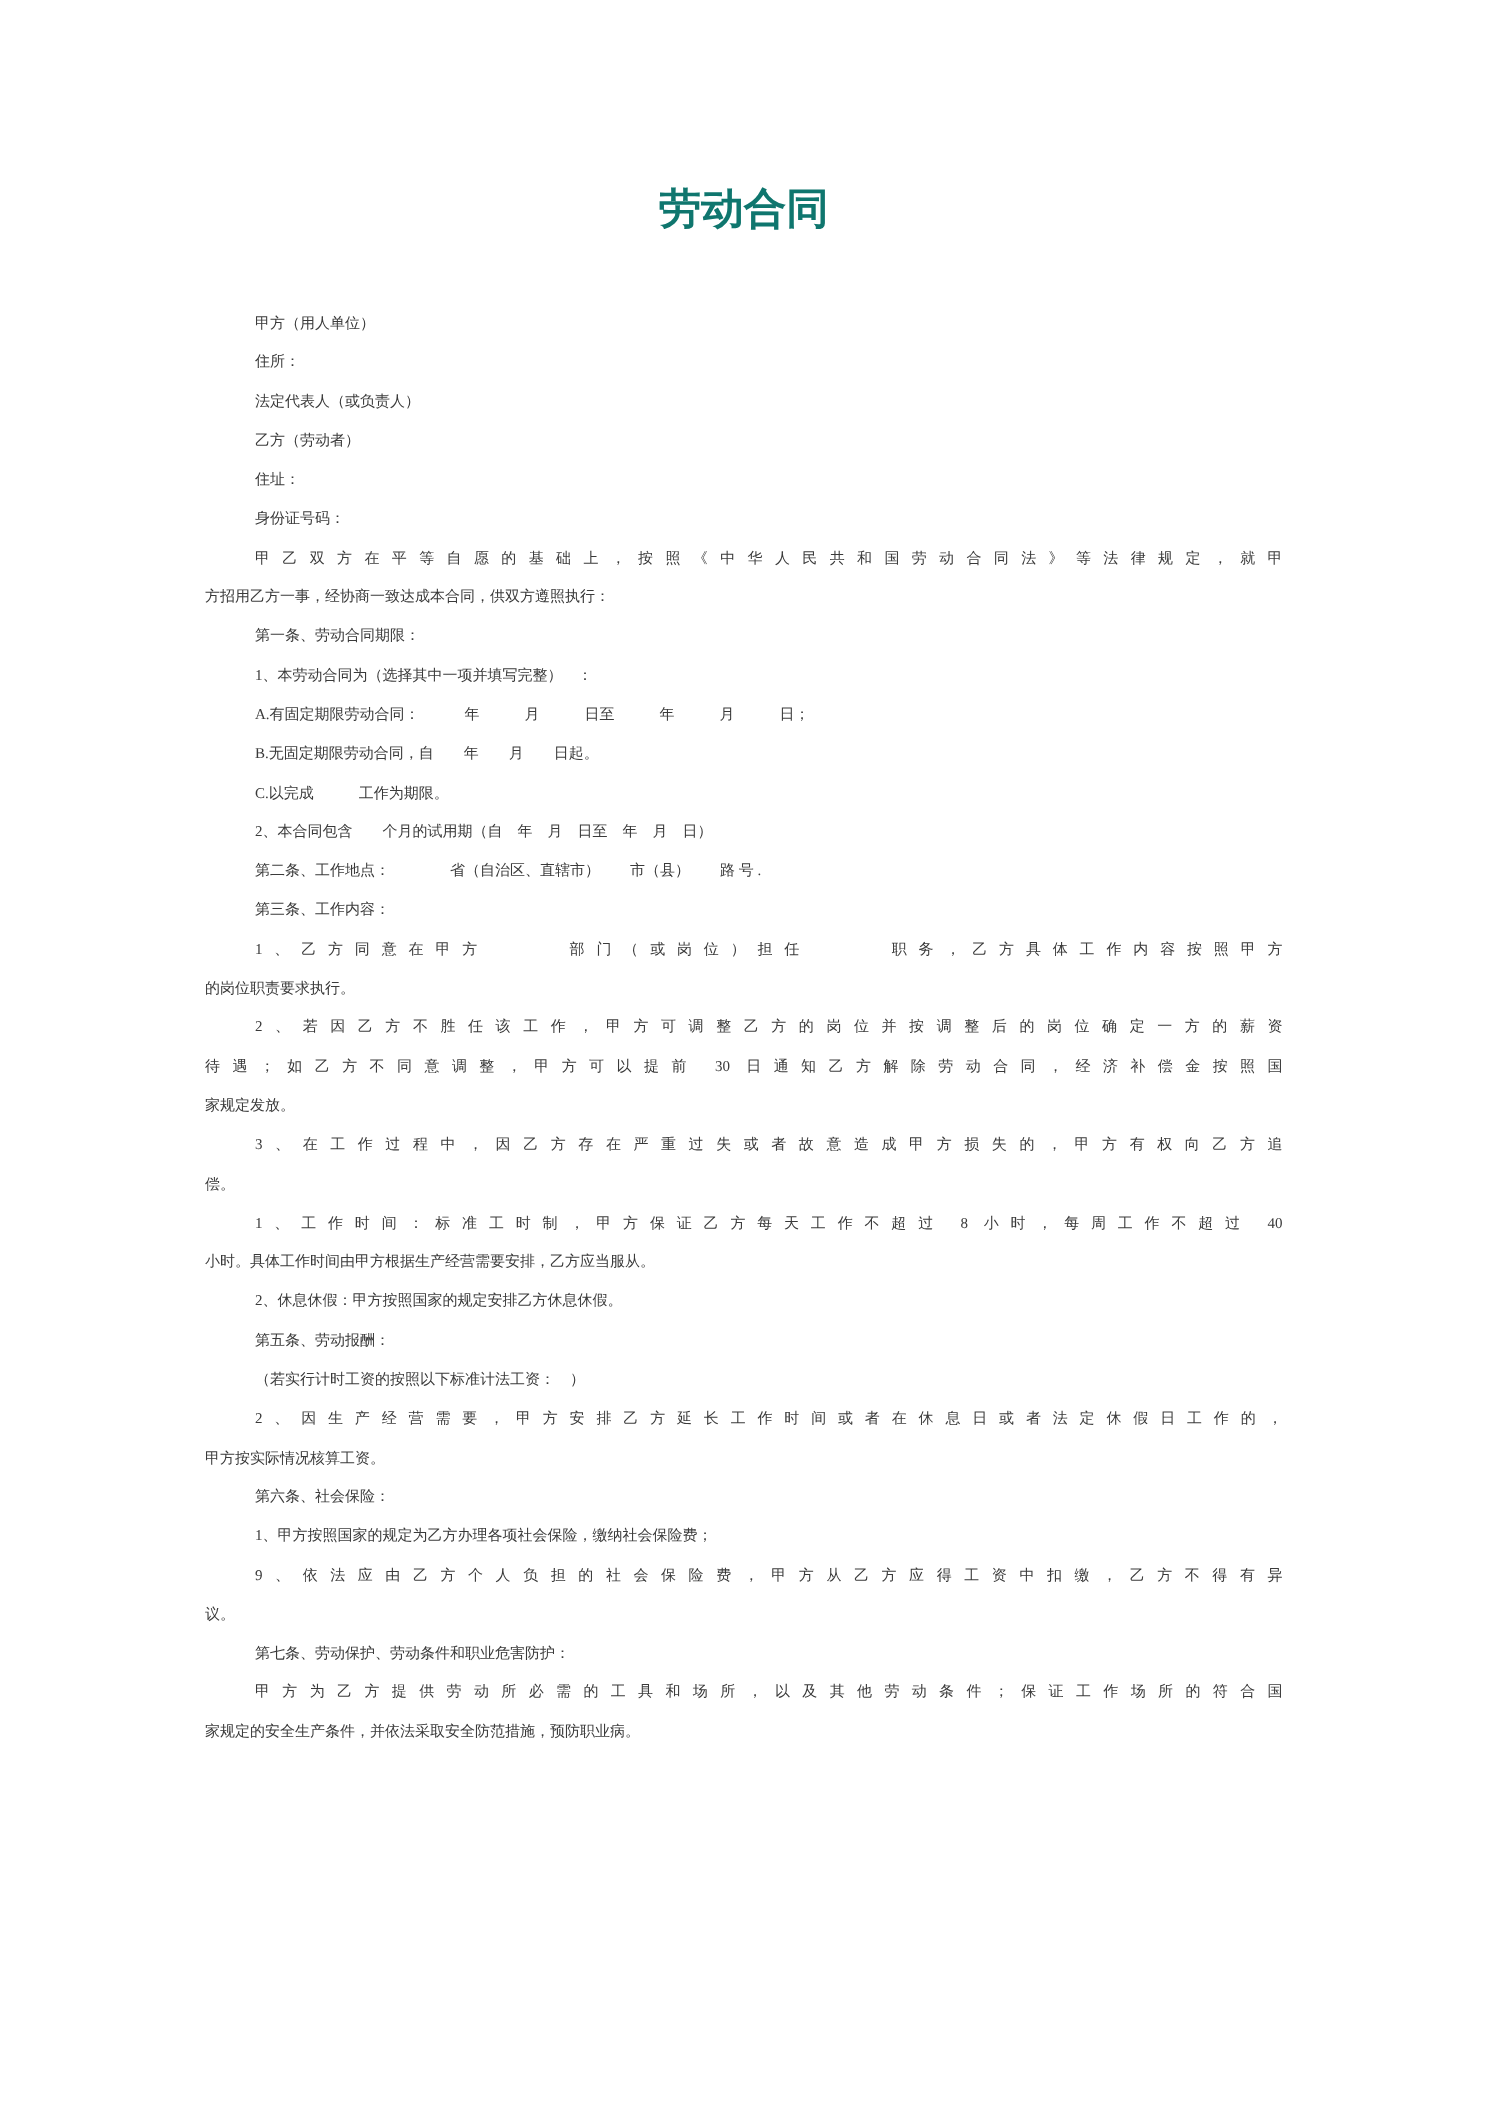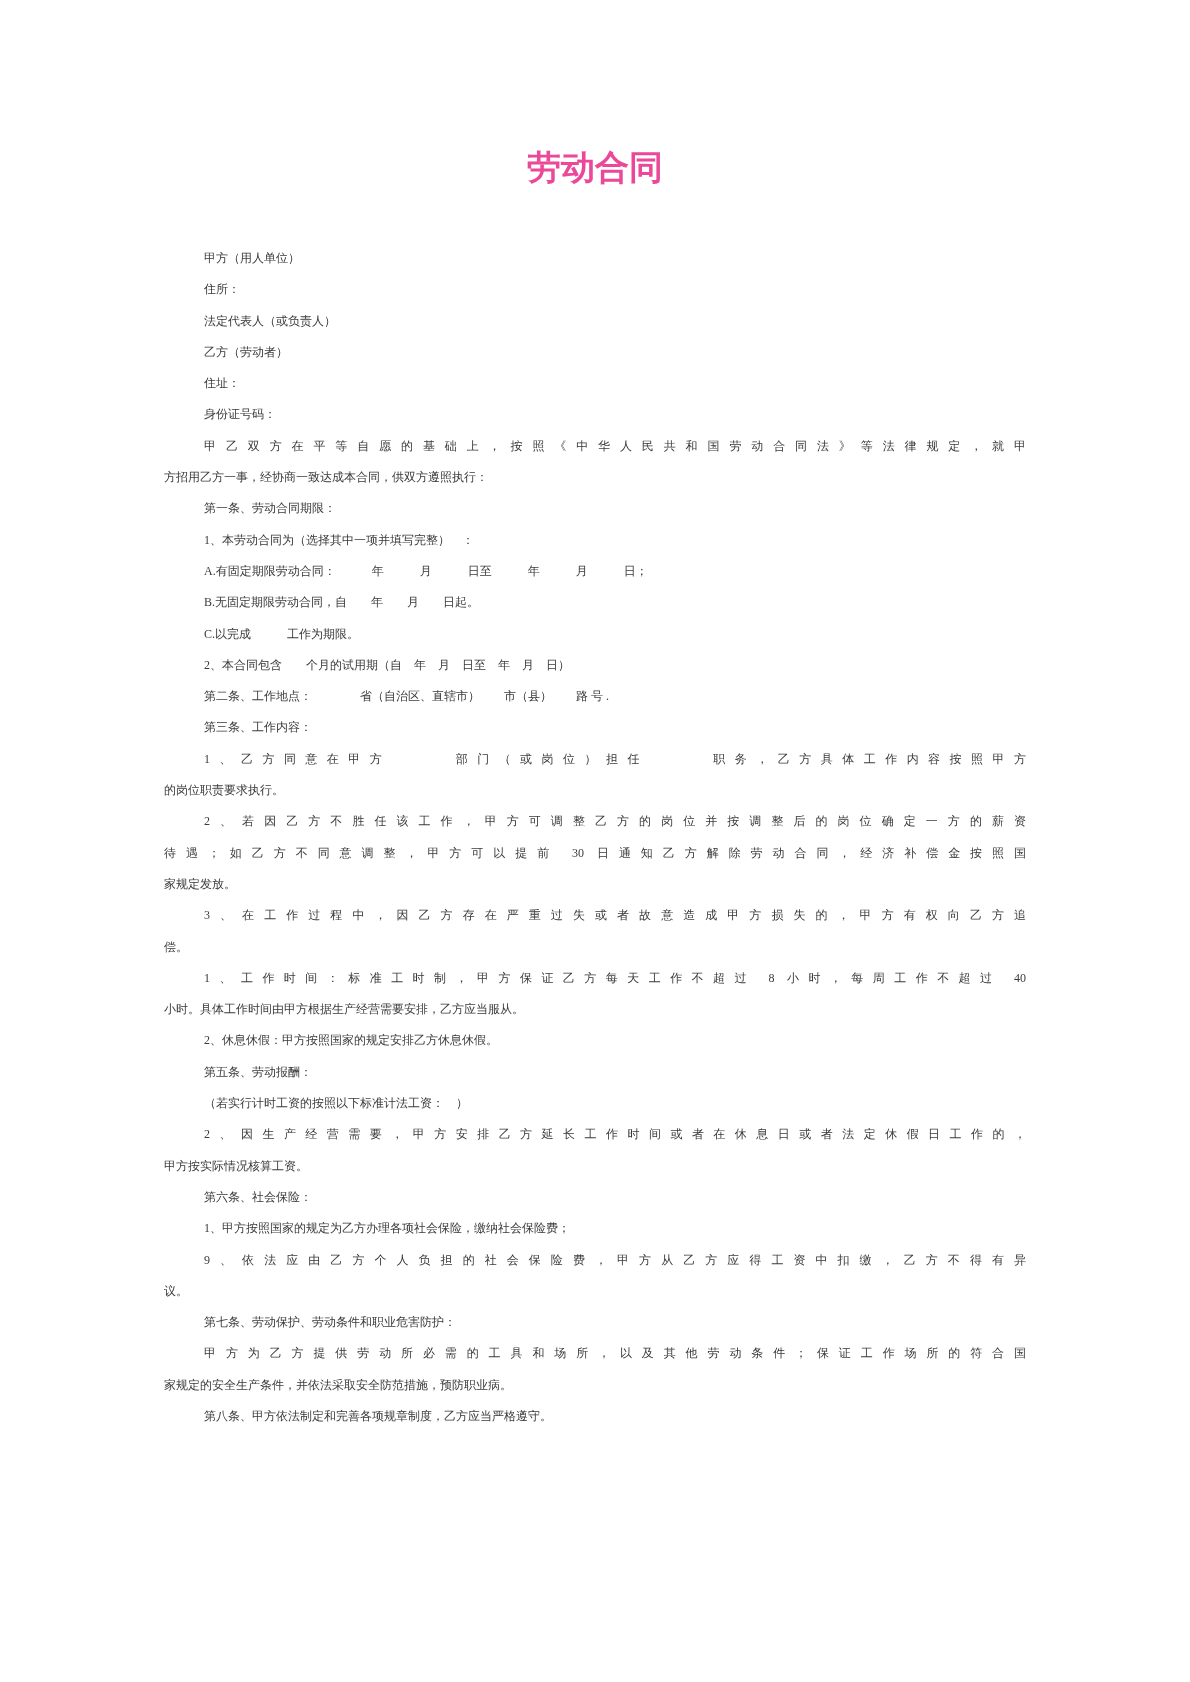--- a/index.html
+++ b/index.html
@@ -17,21 +17,21 @@
     color: #3a3a3a;
     font-family: "Liberation Serif", "DejaVu Serif", serif;
     overflow: hidden;
   }
   .doc-title {
     margin: 0 0 54px 0;
     text-align: center;
     font-size: 34px;
     line-height: 44px;
     font-weight: 700;
-    color: #ec4899;
+    color: #0f766e;
     font-family: "Liberation Sans", "DejaVu Sans", sans-serif;
   }
   .ln {
     margin: 0;
     font-size: 12px;
     line-height: 31.3px;
     height: 31.3px;
     white-space: pre-wrap;
   }
   
@@ -75,14 +75,13 @@
   <p class="ln i">（若实行计时工资的按照以下标准计法工资：　）</p>
   <p class="ln i f">2、因生产经营需要，甲方安排乙方延长工作时间或者在休息日或者法定休假日工作的，</p>
   <p class="ln">甲方按实际情况核算工资。</p>
   <p class="ln i">第六条、社会保险：</p>
   <p class="ln i">1、甲方按照国家的规定为乙方办理各项社会保险，缴纳社会保险费；</p>
   <p class="ln i f">9、依法应由乙方个人负担的社会保险费，甲方从乙方应得工资中扣缴，乙方不得有异</p>
   <p class="ln">议。</p>
   <p class="ln i">第七条、劳动保护、劳动条件和职业危害防护：</p>
   <p class="ln i f">甲方为乙方提供劳动所必需的工具和场所，以及其他劳动条件；保证工作场所的符合国</p>
   <p class="ln">家规定的安全生产条件，并依法采取安全防范措施，预防职业病。</p>
-  <p class="ln i">第八条、甲方依法制定和完善各项规章制度，乙方应当严格遵守。</p>
 </div>
 
 </body></html>

